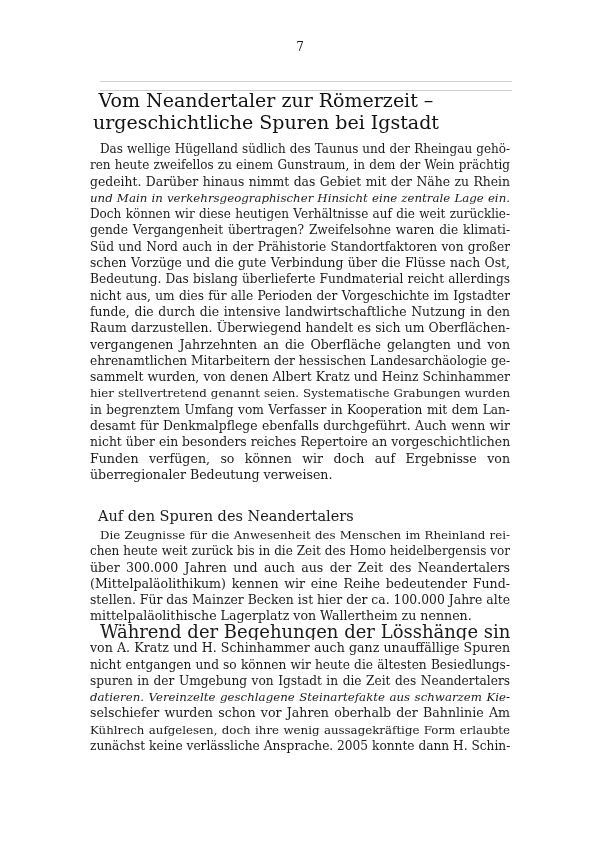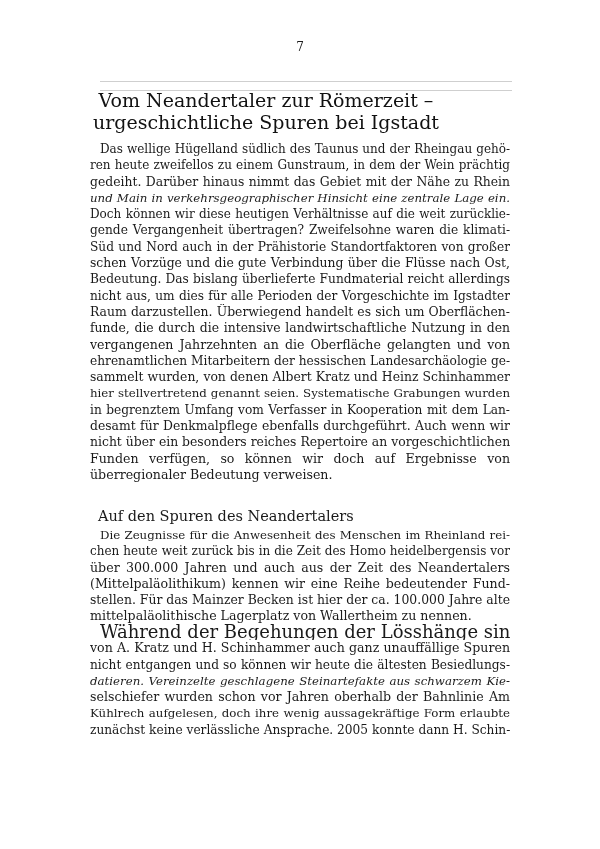--- a/index.html
+++ b/index.html
@@ -38,22 +38,22 @@
     <span class="line indent" style="font-size: 12px;">Das wellige Hügelland südlich des Taunus und der Rheingau gehö-</span>
     <span class="line" style="font-size: 12px;">ren heute zweifellos zu einem Gunstraum, in dem der Wein prächtig</span>
     <span class="line" style="font-size: 12.4px;">gedeiht. Darüber hinaus nimmt das Gebiet mit der Nähe zu Rhein</span>
     <span class="line" style="font-size: 11.8px; font-style: italic;">und Main in verkehrsgeographischer Hinsicht eine zentrale Lage ein.</span>
     <span class="line" style="font-size: 12px;">Doch können wir diese heutigen Verhältnisse auf die weit zurücklie-</span>
     <span class="line" style="font-size: 12.2px;">gende Vergangenheit übertragen? Zweifelsohne waren die klimati-</span>
     <span class="line" style="font-size: 12.2px;">Süd und Nord auch in der Prähistorie Standortfaktoren von großer</span>
     <span class="line" style="font-size: 12.4px;">schen Vorzüge und die gute Verbindung über die Flüsse nach Ost,</span>
     <span class="line" style="font-size: 12.2px;">Bedeutung. Das bislang überlieferte Fundmaterial reicht allerdings</span>
     <span class="line" style="font-size: 12.2px;">nicht aus, um dies für alle Perioden der Vorgeschichte im Igstadter</span>
+    <span class="line" style="font-size: 12.4px;">funde, die durch die intensive landwirtschaftliche Nutzung in den</span>
     <span class="line" style="font-size: 12.4px;">Raum darzustellen. Überwiegend handelt es sich um Oberflächen-</span>
-    <span class="line" style="font-size: 12.4px;">funde, die durch die intensive landwirtschaftliche Nutzung in den</span>
     <span class="line">vergangenen Jahrzehnten an die Oberfläche gelangten und von</span>
     <span class="line" style="font-size: 12.2px;">ehrenamtlichen Mitarbeitern der hessischen Landesarchäologie ge-</span>
     <span class="line" style="font-size: 12.4px;">sammelt wurden, von denen Albert Kratz und Heinz Schinhammer</span>
     <span class="line" style="font-size: 11.8px;">hier stellvertretend genannt seien. Systematische Grabungen wurden</span>
     <span class="line" style="font-size: 12.2px;">in begrenztem Umfang vom Verfasser in Kooperation mit dem Lan-</span>
     <span class="line" style="font-size: 12.4px;">desamt für Denkmalpflege ebenfalls durchgeführt. Auch wenn wir</span>
     <span class="line" style="font-size: 12.4px;">nicht über ein besonders reiches Repertoire an vorgeschichtlichen</span>
     <span class="line">Funden verfügen, so können wir doch auf Ergebnisse von</span>
     <span class="line last">überregionaler Bedeutung verweisen.</span>
   </div>
@@ -66,17 +66,18 @@
     <span class="line">über 300.000 Jahren und auch aus der Zeit des Neandertalers</span>
     <span class="line">(Mittelpaläolithikum) kennen wir eine Reihe bedeutender Fund-</span>
     <span class="line" style="font-size: 12.4px;">stellen. Für das Mainzer Becken ist hier der ca. 100.000 Jahre alte</span>
     <span class="line last">mittelpaläolithische Lagerplatz von Wallertheim zu nennen.</span>
   </div>
 
 <div class="text-block body-c">
     <span class="line indent" style="font-size: 18px;">Während der Begehungen der Lösshänge sind dem geübten Blick</span>
     <span class="line">von A. Kratz und H. Schinhammer auch ganz unauffällige Spuren</span>
     <span class="line" style="font-size: 12.2px;">nicht entgangen und so können wir heute die ältesten Besiedlungs-</span>
+    <span class="line" style="font-size: 12.2px;">spuren in der Umgebung von Igstadt in die Zeit des Neandertalers</span>
     <span class="line" style="font-size: 11.8px; font-style: italic;">datieren. Vereinzelte geschlagene Steinartefakte aus schwarzem Kie-</span>
     <span class="line">selschiefer wurden schon vor Jahren oberhalb der Bahnlinie Am</span>
     <span class="line" style="font-size: 11.8px;">Kühlrech aufgelesen, doch ihre wenig aussagekräftige Form erlaubte</span>
     <span class="line" style="font-size: 12.2px;">zunächst keine verlässliche Ansprache. 2005 konnte dann H. Schin-</span>
   </div>
 
 </body></html>

